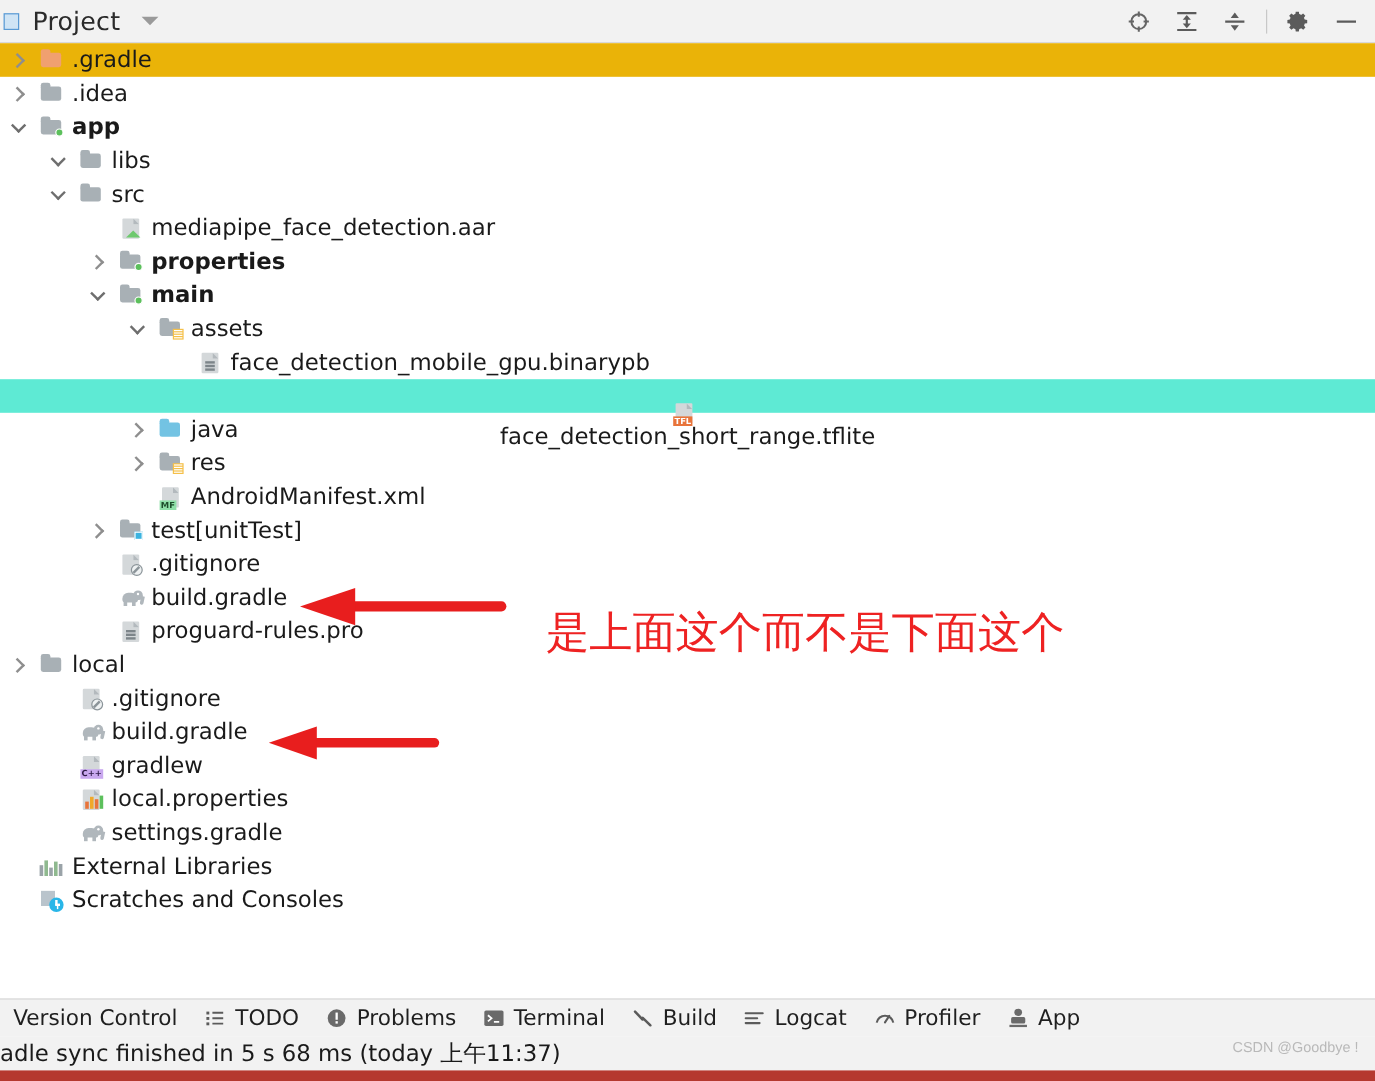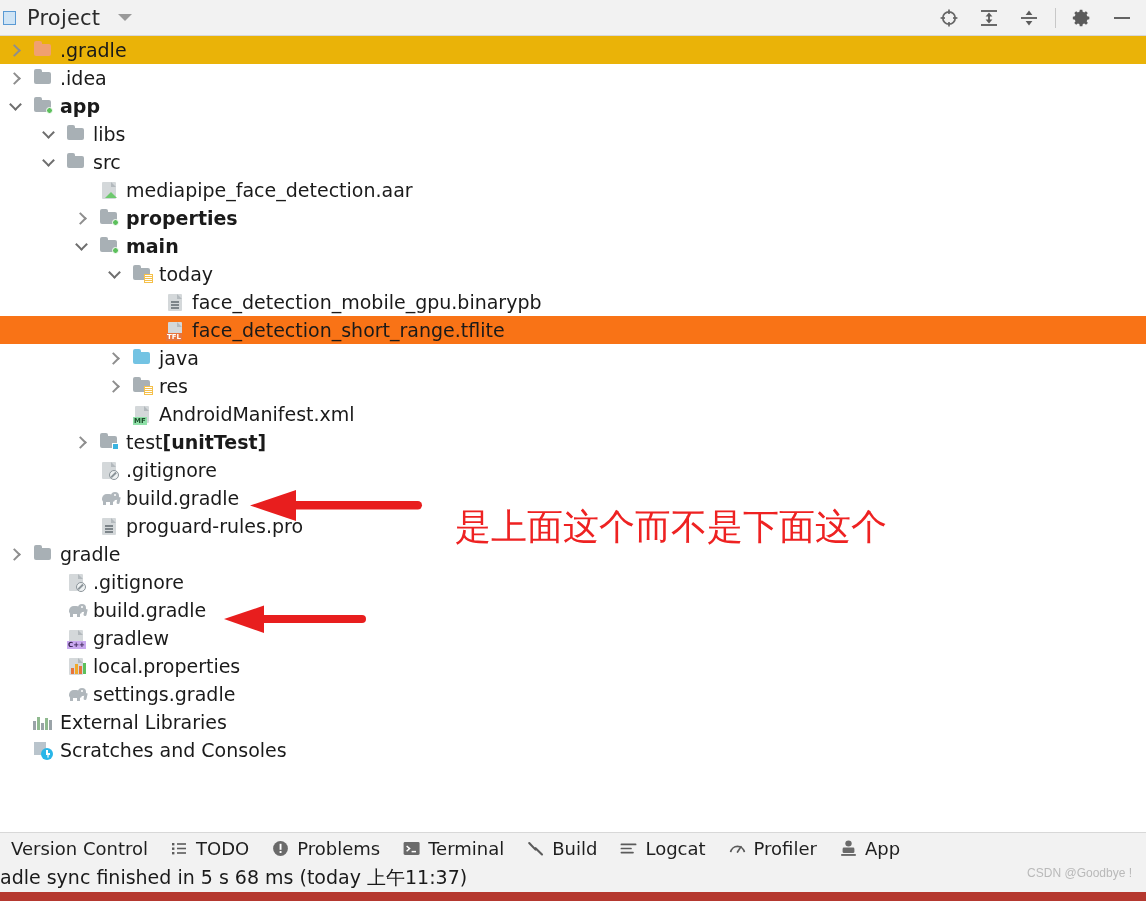--- a/index.html
+++ b/index.html
@@ -36,38 +36,38 @@
   .tool-btn{ width:40px;height:34px; display:flex;align-items:center;justify-content:center; }
   .hdr-sep{ width:1px;height:20px;background:#c8c8c8; margin:0 6px; }
 
   
   .tree{ position:absolute; top:36px; left:0; width:1146px; height:796px; background:#fff; }
   .row{
     position:relative; height:28px; display:flex; align-items:center;
     white-space:nowrap; font-size:19px; color:#1a1a1a;
   }
   .row.hl-yellow{ background:#eab308; }
-  .row.hl-sel{ background:#f97316; }
+  .row.hl-sel{ background:#5eead4;flex-direction:column; }
   .chev{
     width:18px; height:18px; flex:0 0 auto; position:relative;
     display:flex;align-items:center;justify-content:center;
   }
   .chev.r::before{
     content:""; width:7px;height:7px; border-right:2.2px solid #8e8e8e; border-top:2.2px solid #8e8e8e;
     transform:rotate(45deg); display:block; margin-left:-2px;
   }
   .chev.d::before{
     content:""; width:7px;height:7px; border-right:2.2px solid #6e6e6e; border-bottom:2.2px solid #6e6e6e;
     transform:rotate(45deg); display:block; margin-top:-4px;
   }
   .chev.none::before{ content:""; }
   .ico{ width:22px;height:20px; flex:0 0 auto; position:relative; margin-right:6px; }
   .lbl{ line-height:20px; }
   .lbl.b{ font-weight:bold; }
-  .sub{ font-weight:bold; }
+  .sub{ font-weight:normal; }
 
   
   .f-body{ position:absolute; left:2px; top:4px; width:17px; height:12px; border-radius:1px 2px 2px 2px;}
   .f-tab{ position:absolute; left:2px; top:1px; width:8px; height:4px; border-radius:2px 2px 0 0;}
   .f-gray .f-body,.f-gray .f-tab{ background:#a8b0b5; }
   .f-orange .f-body,.f-orange .f-tab{ background:#f0a070; }
   .f-blue .f-body,.f-blue .f-tab{ background:#73c3e3; }
   .badge-dot{ position:absolute; right:1px; bottom:2px; width:7px;height:7px;border-radius:50%;
     background:#5cc05c; border:1px solid #fff;}
   .badge-sq{ position:absolute; right:1px; bottom:2px; width:7px;height:7px;
@@ -300,21 +300,21 @@
       <span class="lbl b">main</span>
     </div>
     <div class="row">
       <span style="width: 105px; flex: 0 0 auto;"></span>
       <span class="chev d" style="margin-right: 8px;"></span>
       <span class="ico f-gray">
         <i class="f-tab"></i>
         <i class="f-body"></i>
         <i class="badge-lines"></i>
       </span>
-      <span class="lbl">today</span>
+      <span class="lbl">assets</span>
     </div>
     <div class="row">
       <span style="width: 138px; flex: 0 0 auto;"></span>
       <span class="chev none" style="margin-right: 8px;"></span>
       <span class="ico">
         <i class="p-body"></i>
         <i class="p-fold"></i>
         <i class="p-lines"></i>
       </span>
       <span class="lbl">face_detection_mobile_gpu.binarypb</span>
@@ -404,21 +404,21 @@
       </span>
       <span class="lbl">proguard-rules.pro</span>
     </div>
     <div class="row">
       <span style="width: 6px; flex: 0 0 auto;"></span>
       <span class="chev r" style="margin-right: 8px;"></span>
       <span class="ico f-gray">
         <i class="f-tab"></i>
         <i class="f-body"></i>
       </span>
-      <span class="lbl">gradle</span>
+      <span class="lbl">local</span>
     </div>
     <div class="row">
       <span style="width: 39px; flex: 0 0 auto;"></span>
       <span class="chev none" style="margin-right: 8px;"></span>
       <span class="ico">
         <i class="p-body"></i>
         <i class="p-fold"></i>
         <i class="gi-stop"></i>
       </span>
       <span class="lbl">.gitignore</span>

